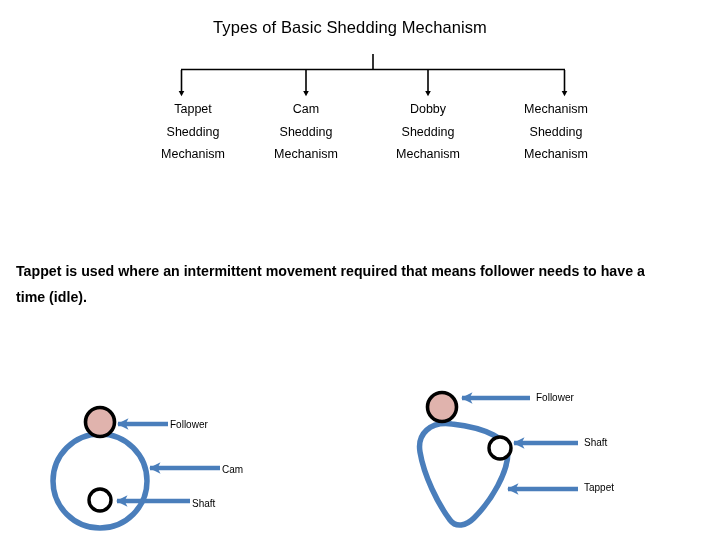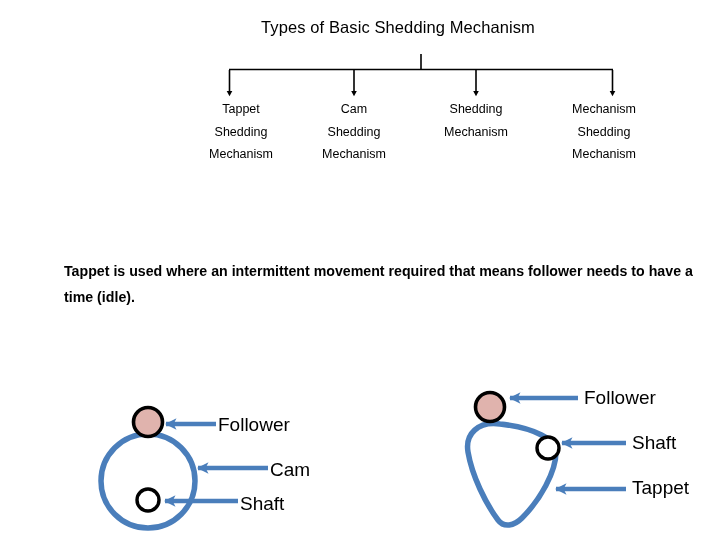--- a/index.html
+++ b/index.html
@@ -8,21 +8,20 @@
     background: #ffffff;
   }
   #page {
     position: relative;
     width: 648px;
     height: 540px;
     background: #ffffff;
     overflow: hidden;
     font-family: "Liberation Sans", "DejaVu Sans", sans-serif;
     color: #000000;
-    margin-left: 48px;
   }
 
   
   #title {
     position: absolute;
     left: 0;
     top: 17px;
     width: 700px;
     text-align: center;
     font-size: 16.5px;
@@ -74,21 +73,21 @@
     position: absolute;
     left: 0;
     top: 0;
     width: 720px;
     height: 540px;
     pointer-events: none;
   }
 
   .fig-label {
     position: absolute;
-    font-size: 19px;
+    font-size: 10px;
     line-height: 16px;
     color: #000;
     white-space: nowrap;
   }
   #lbl-left-follower { left: 170px; top: 417px; }
   #lbl-left-cam      { left: 222px; top: 462px; }
   #lbl-left-shaft    { left: 192px; top: 496px; }
   #lbl-right-follower{ left: 536px; top: 390px; }
   #lbl-right-shaft   { left: 584px; top: 435px; }
   #lbl-right-tappet  { left: 584px; top: 480px; }
@@ -123,20 +122,21 @@
     <span>Tappet</span>
     <span>Shedding</span>
     <span>Mechanism</span>
   </div>
   <div class="branch-label" id="branch-1">
     <span>Cam</span>
     <span>Shedding</span>
     <span>Mechanism</span>
   </div>
   <div class="branch-label" id="branch-2">
+    <span>Dobby</span>
     <span>Shedding</span>
     <span>Mechanism</span>
   </div>
   <div class="branch-label" id="branch-3">
     <span>Mechanism</span>
     <span>Shedding</span>
     <span>Mechanism</span>
   </div>
 
   <div class="para" id="para-1">Tappet is used where an intermittent movement required that means follower needs to have a dwell time (idle).</div>

